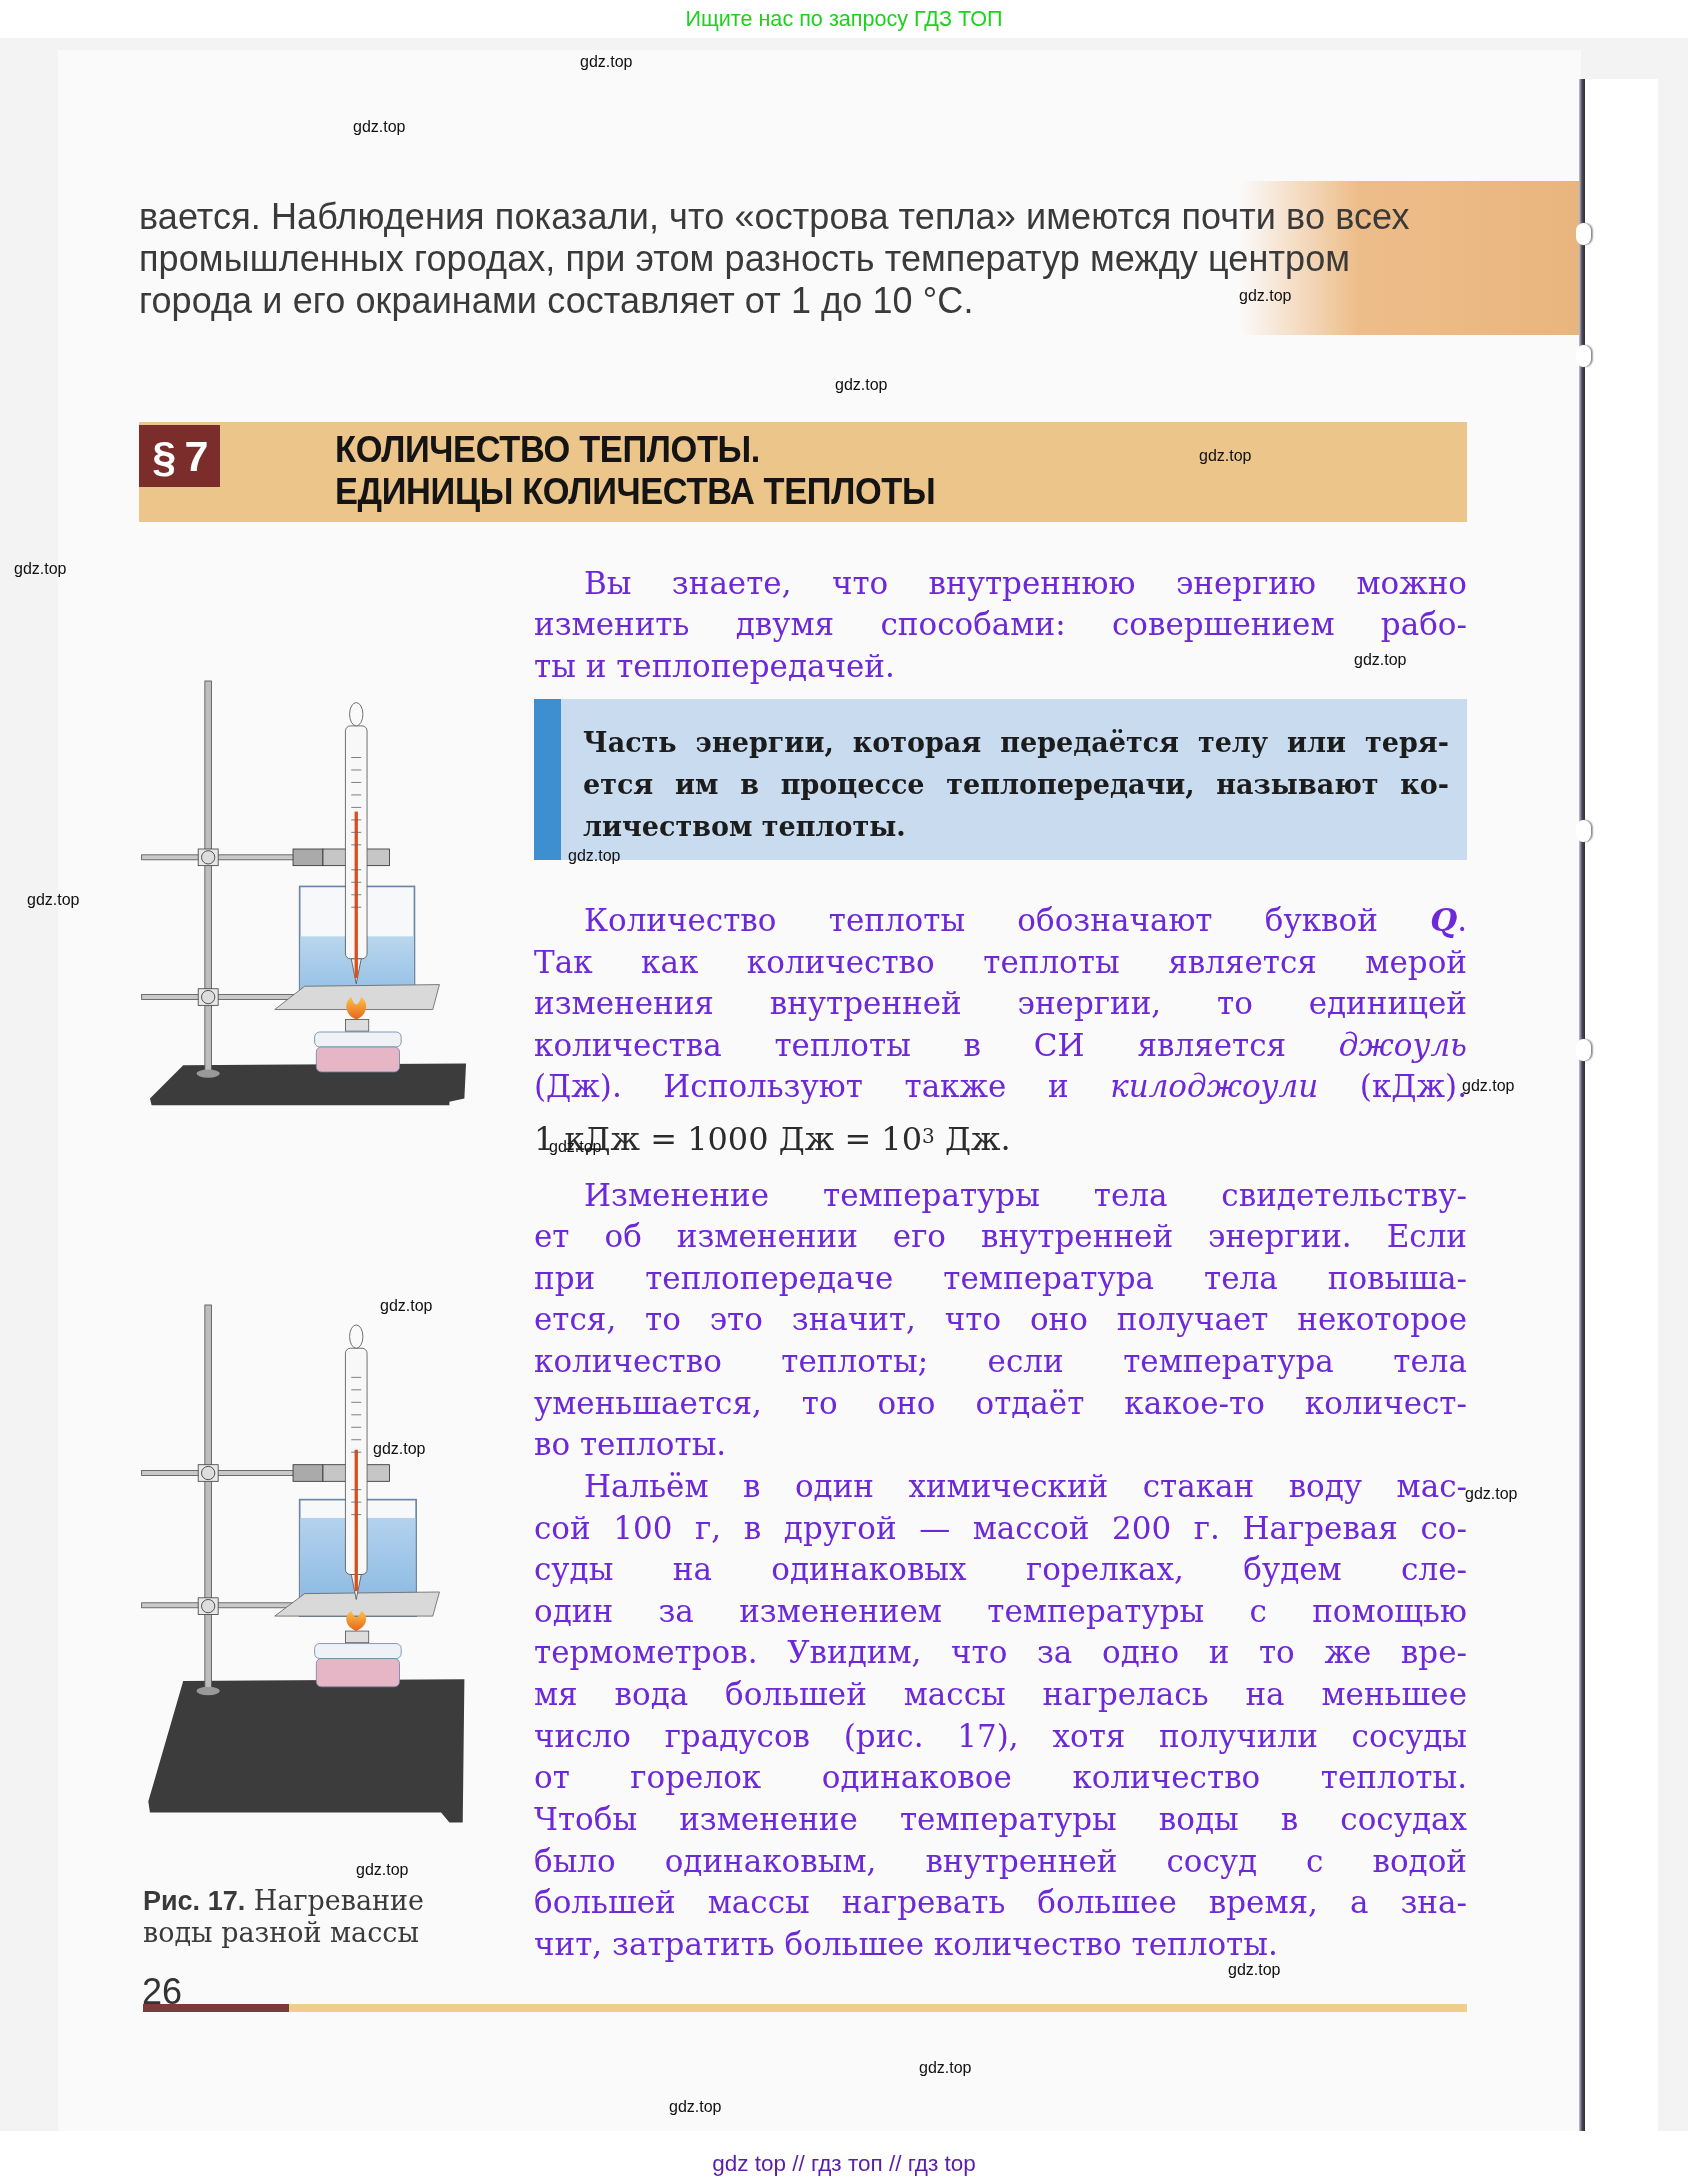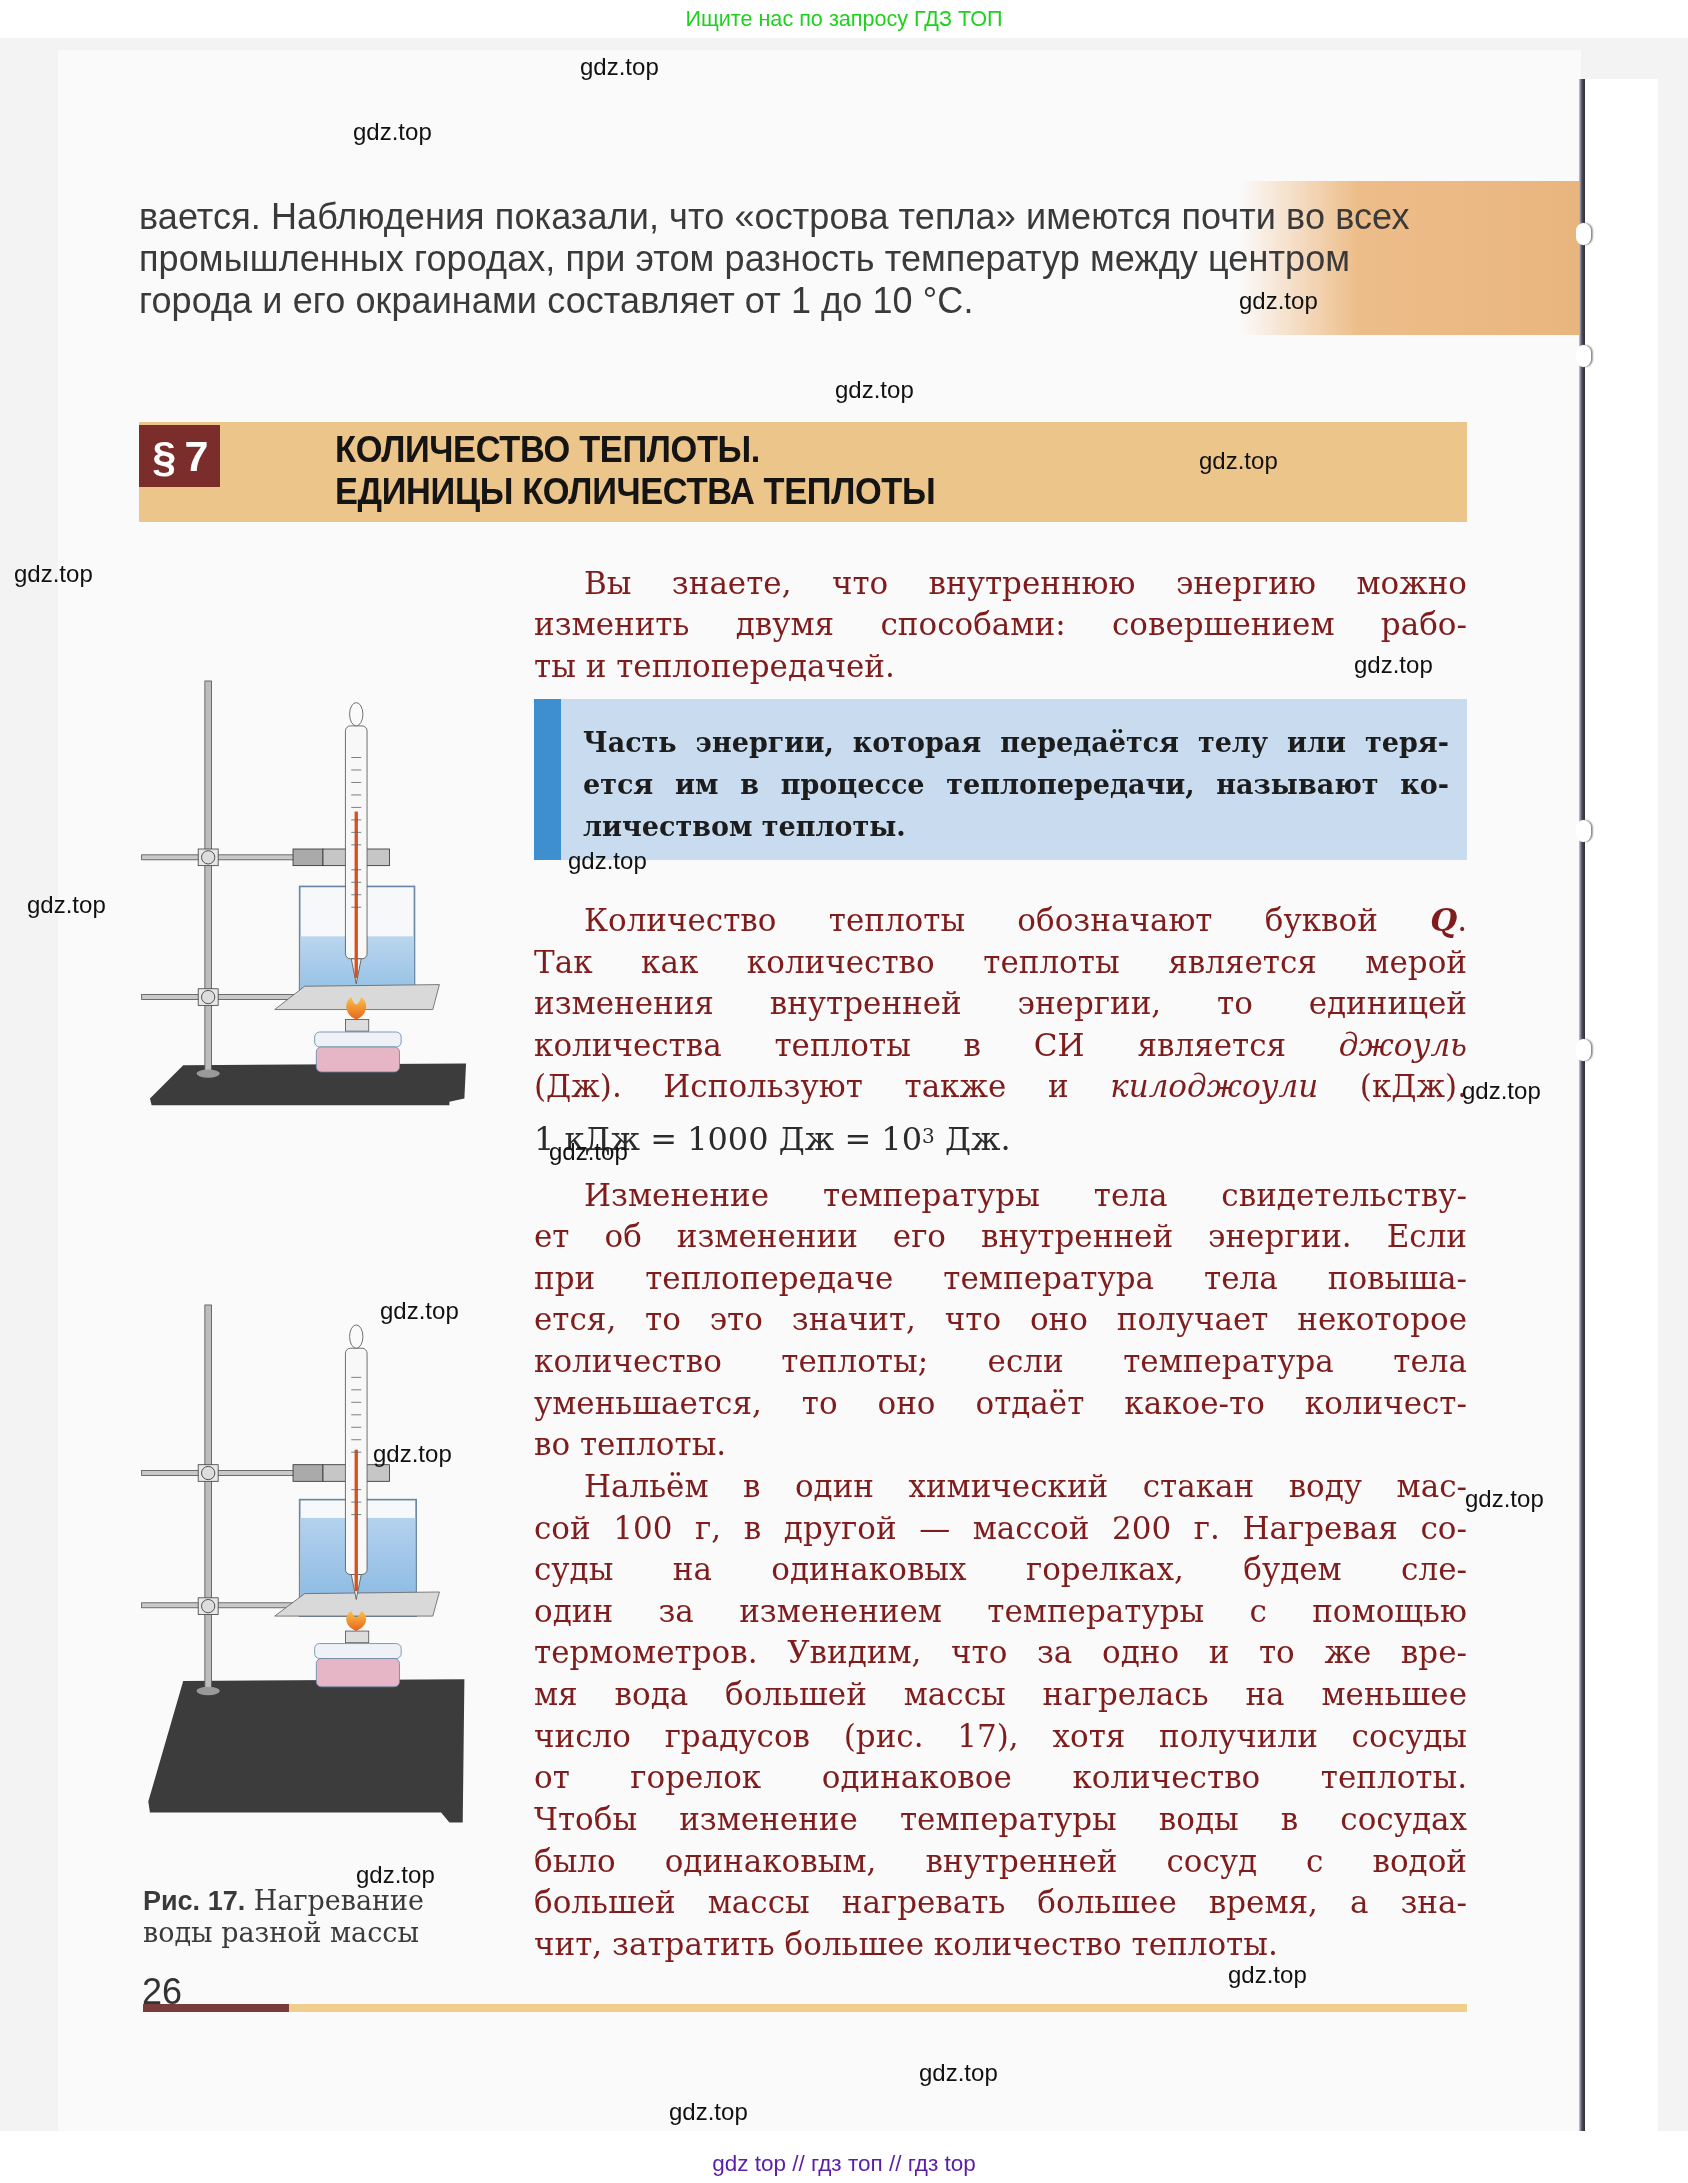--- a/index.html
+++ b/index.html
@@ -9,34 +9,34 @@
   .page-bg{left:0;top:38px;width:1688px;height:2093px;background:#f4f3f3;}
   .page{left:58px;top:50px;width:1523px;height:2081px;background:#fbfafb;}
   .page-right{left:1583px;top:79px;width:75px;height:2052px;background:#ffffff;}
   .binding{left:1579px;top:79px;width:5.8px;height:2052px;background:linear-gradient(to right,#c9c9d6,#4a4a5c,#2d2d3a);}
   .notch{width:15px;height:21.6px;border-radius:7.5px;background:#ffffff;box-shadow:1.7px 0 1.7px #888;}
   .orange-strip{left:1239px;top:181px;width:341px;height:154px;background:linear-gradient(to right,rgba(238,190,140,0),#edbd89 35%,#e9b57f);}
   .sans-para{left:139px;font-family:Liberation Sans, sans-serif;font-size:36px;color:#3a3a3a;white-space:nowrap;letter-spacing:0.1px;}
   .header-band{left:139px;top:422px;width:1328px;height:100px;background:#ecc58a;}
   .para-badge{left:139px;top:425px;width:81px;height:62px;background:#7a2d2a;color:#ffffff;font-family:"Liberation Sans",sans-serif;font-weight:bold;font-size:43px;line-height:62px;text-align:center;letter-spacing:-1.7px;}
   .header-title{left:335px;top:429px;font-family:"Liberation Sans",sans-serif;font-weight:bold;font-size:37px;line-height:42px;color:#141414;letter-spacing:-0.4px;transform:scaleX(0.93);transform-origin:left top;}
-  .body-line{position:absolute;left:534px;width:933px;font-size:31px;line-height:42px;color:#7f1d1d;white-space:nowrap;text-align:justify;text-align-last:justify;}
+  .body-line{position:absolute;left:534px;width:933px;font-size:31px;line-height:42px;color:#6d28d9;white-space:nowrap;text-align:justify;text-align-last:justify;}
   .body-line.indent{padding-left:50px;width:883px;}
   .body-line.last{text-align-last:left;}
   .def-box{left:534px;top:699px;width:933px;height:161px;background:#c9dcef;}
   .def-bar{left:534px;top:699px;width:27px;height:161px;background:#3d8fd0;}
   .def-line{position:absolute;left:583px;width:866px;font-weight:bold;font-size:27px;line-height:42px;color:#1c1c1c;white-space:nowrap;text-align:justify;text-align-last:justify;}
   .def-line.last{text-align-last:left;}
   .formula{left:534px;width:933px;top:1118px;text-align:left;font-size:32px;line-height:42px;color:#2b2b2b;}
   .caption{left:143px;top:1885px;font-size:27px;line-height:32px;color:#3a3a3a;}
   .caption b{font-family:"Liberation Sans",sans-serif;}
   .page-num{left:142px;top:1971px;font-family:"Liberation Sans",sans-serif;font-weight:normal;font-size:36px;color:#333;}
   .rule-dark{left:143px;top:2004px;width:146px;height:8.3px;background:#7a3b3b;}
   .rule-light{left:289px;top:2004px;width:1178px;height:8.3px;background:#f0cf8c;}
-  .wm{position:absolute;font-family:"Liberation Sans",sans-serif;font-size:24px;color:#111;white-space:nowrap;}
+  .wm{position:absolute;font-family:"Liberation Sans",sans-serif;font-size:16px;color:#111;white-space:nowrap;}
   .footer-banner{left:0;top:2132px;width:1688px;height:52px;background:#ffffff;text-align:center;font-family:"Liberation Sans",sans-serif;font-size:22.5px;line-height:63px;color:#5a1fa8;}
   em{font-style:italic;}
   sup{font-size:20px;vertical-align:top;position:relative;top:-3.3px;}
 </style>
 </head>
 <body>
 
 <div class="abs top-banner">Ищите нас по запросу ГДЗ ТОП</div>
 
 <div class="abs page-bg"></div>

